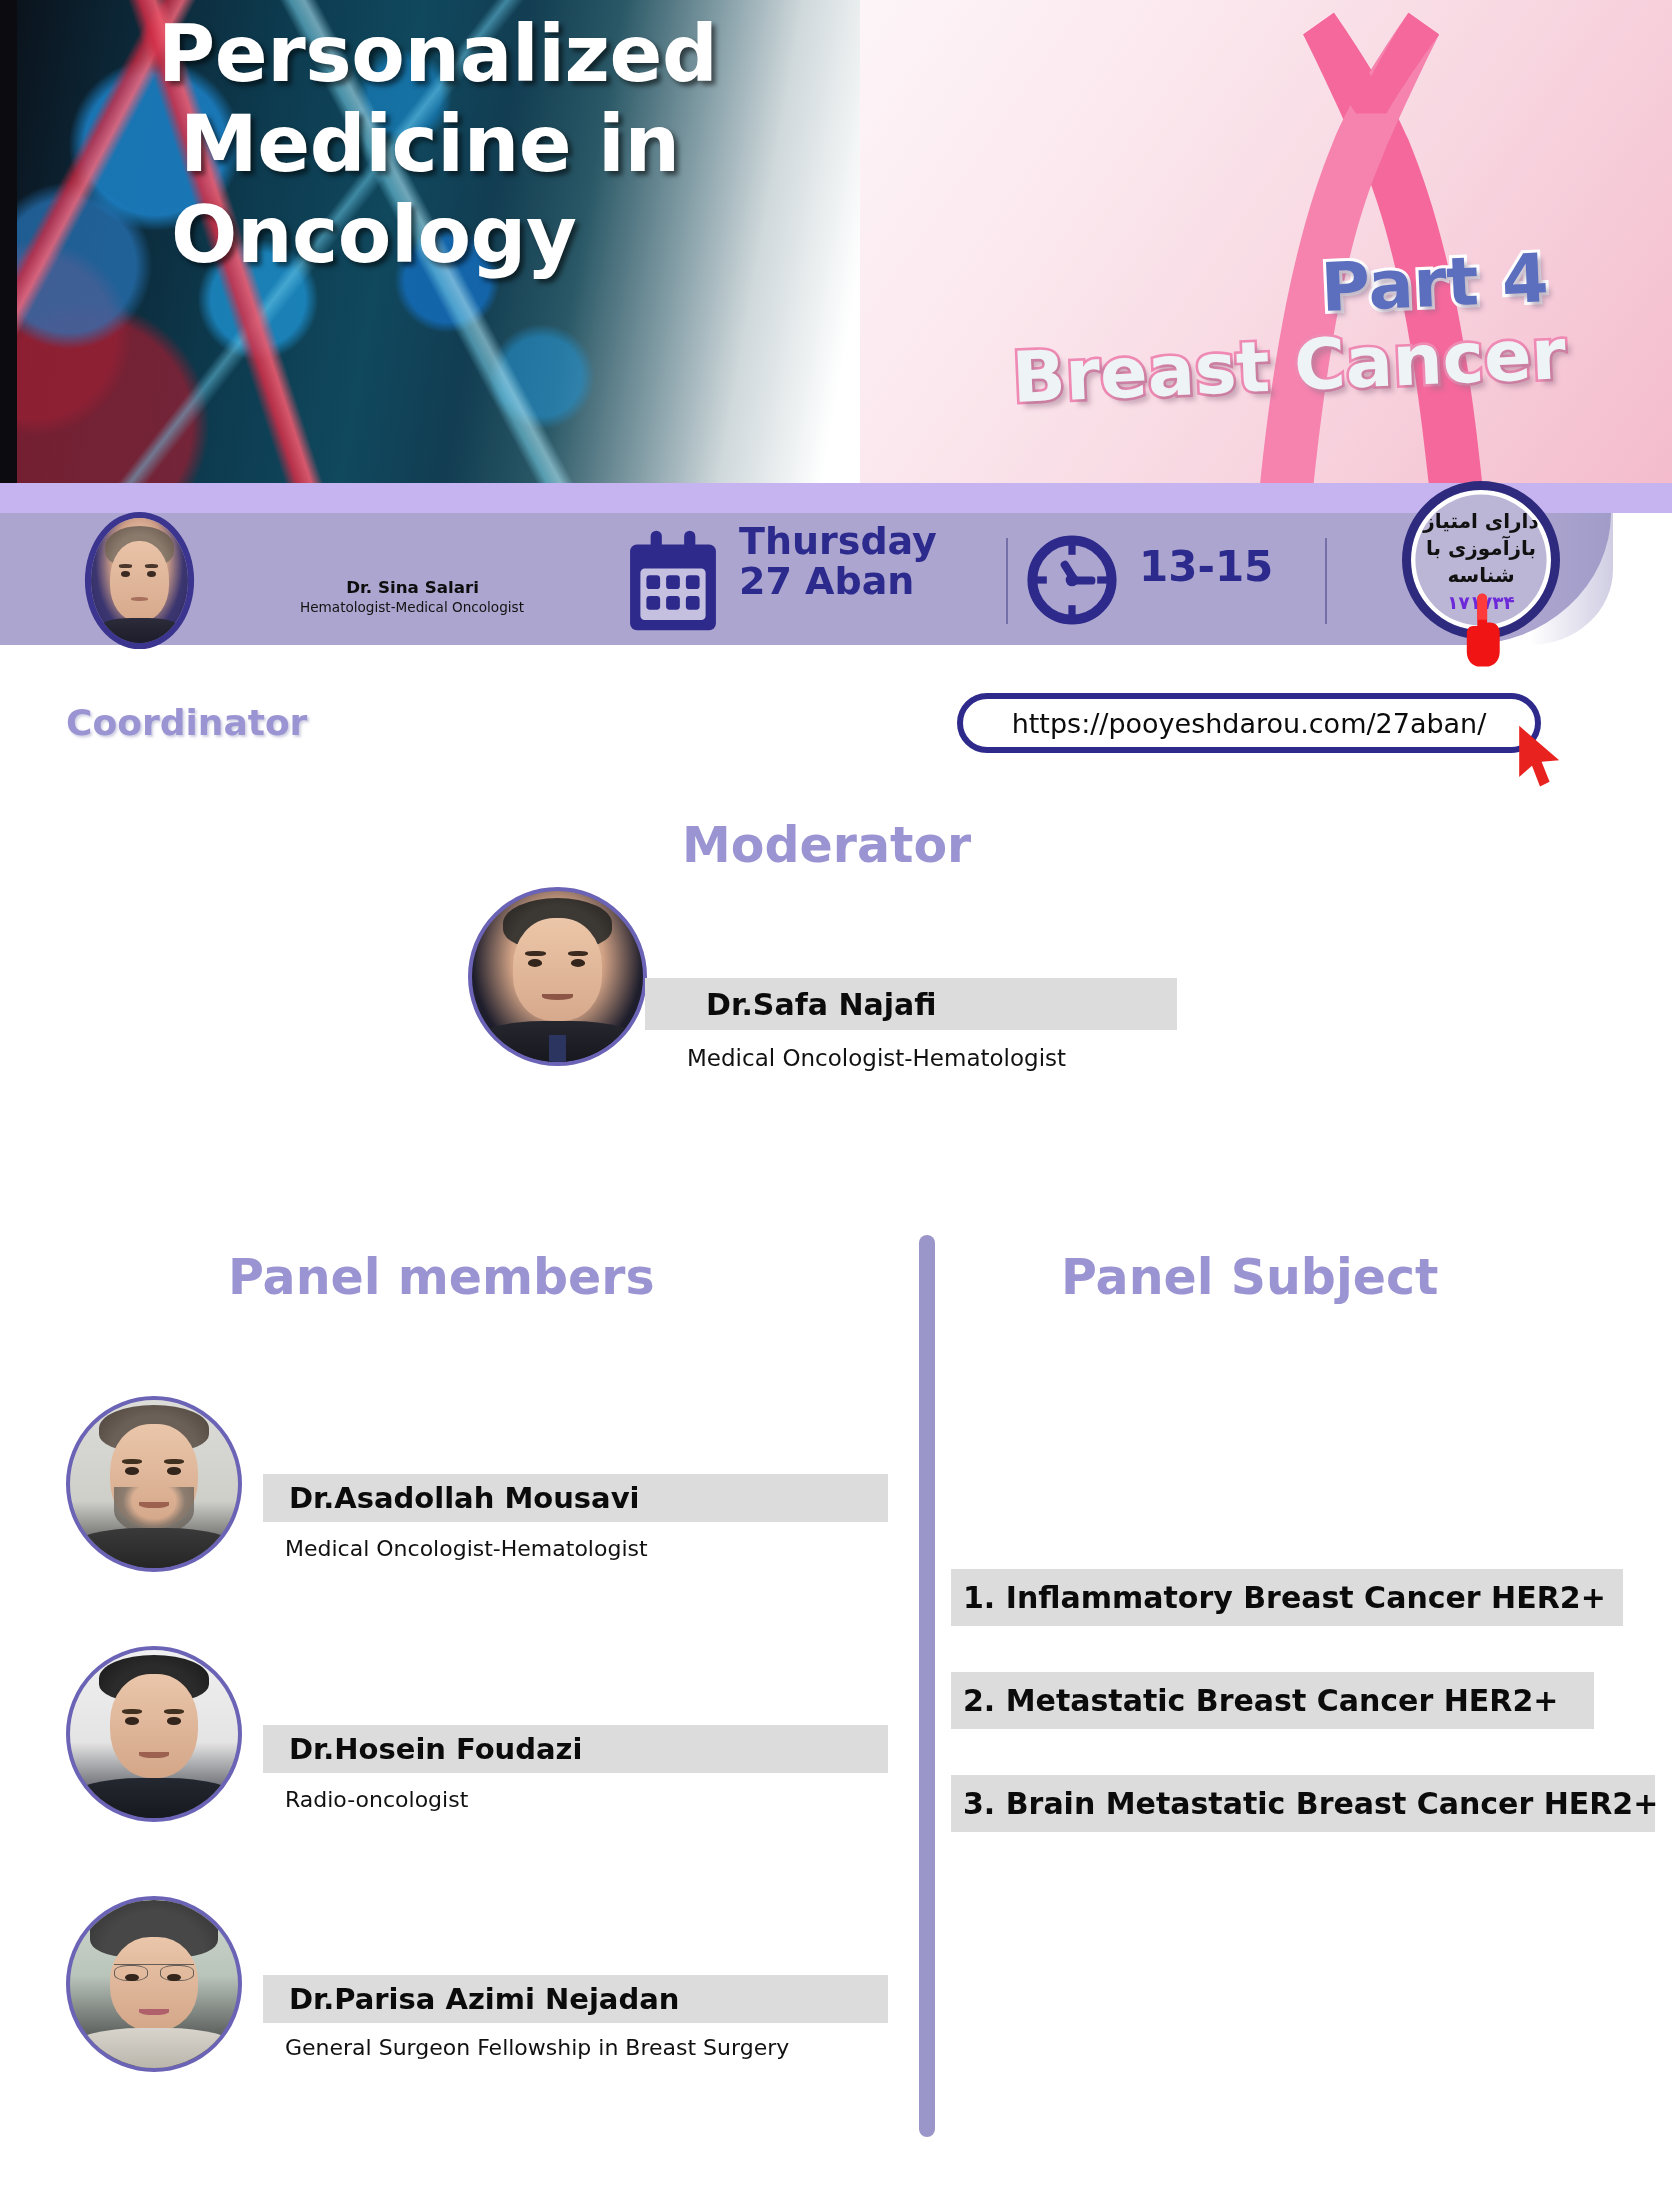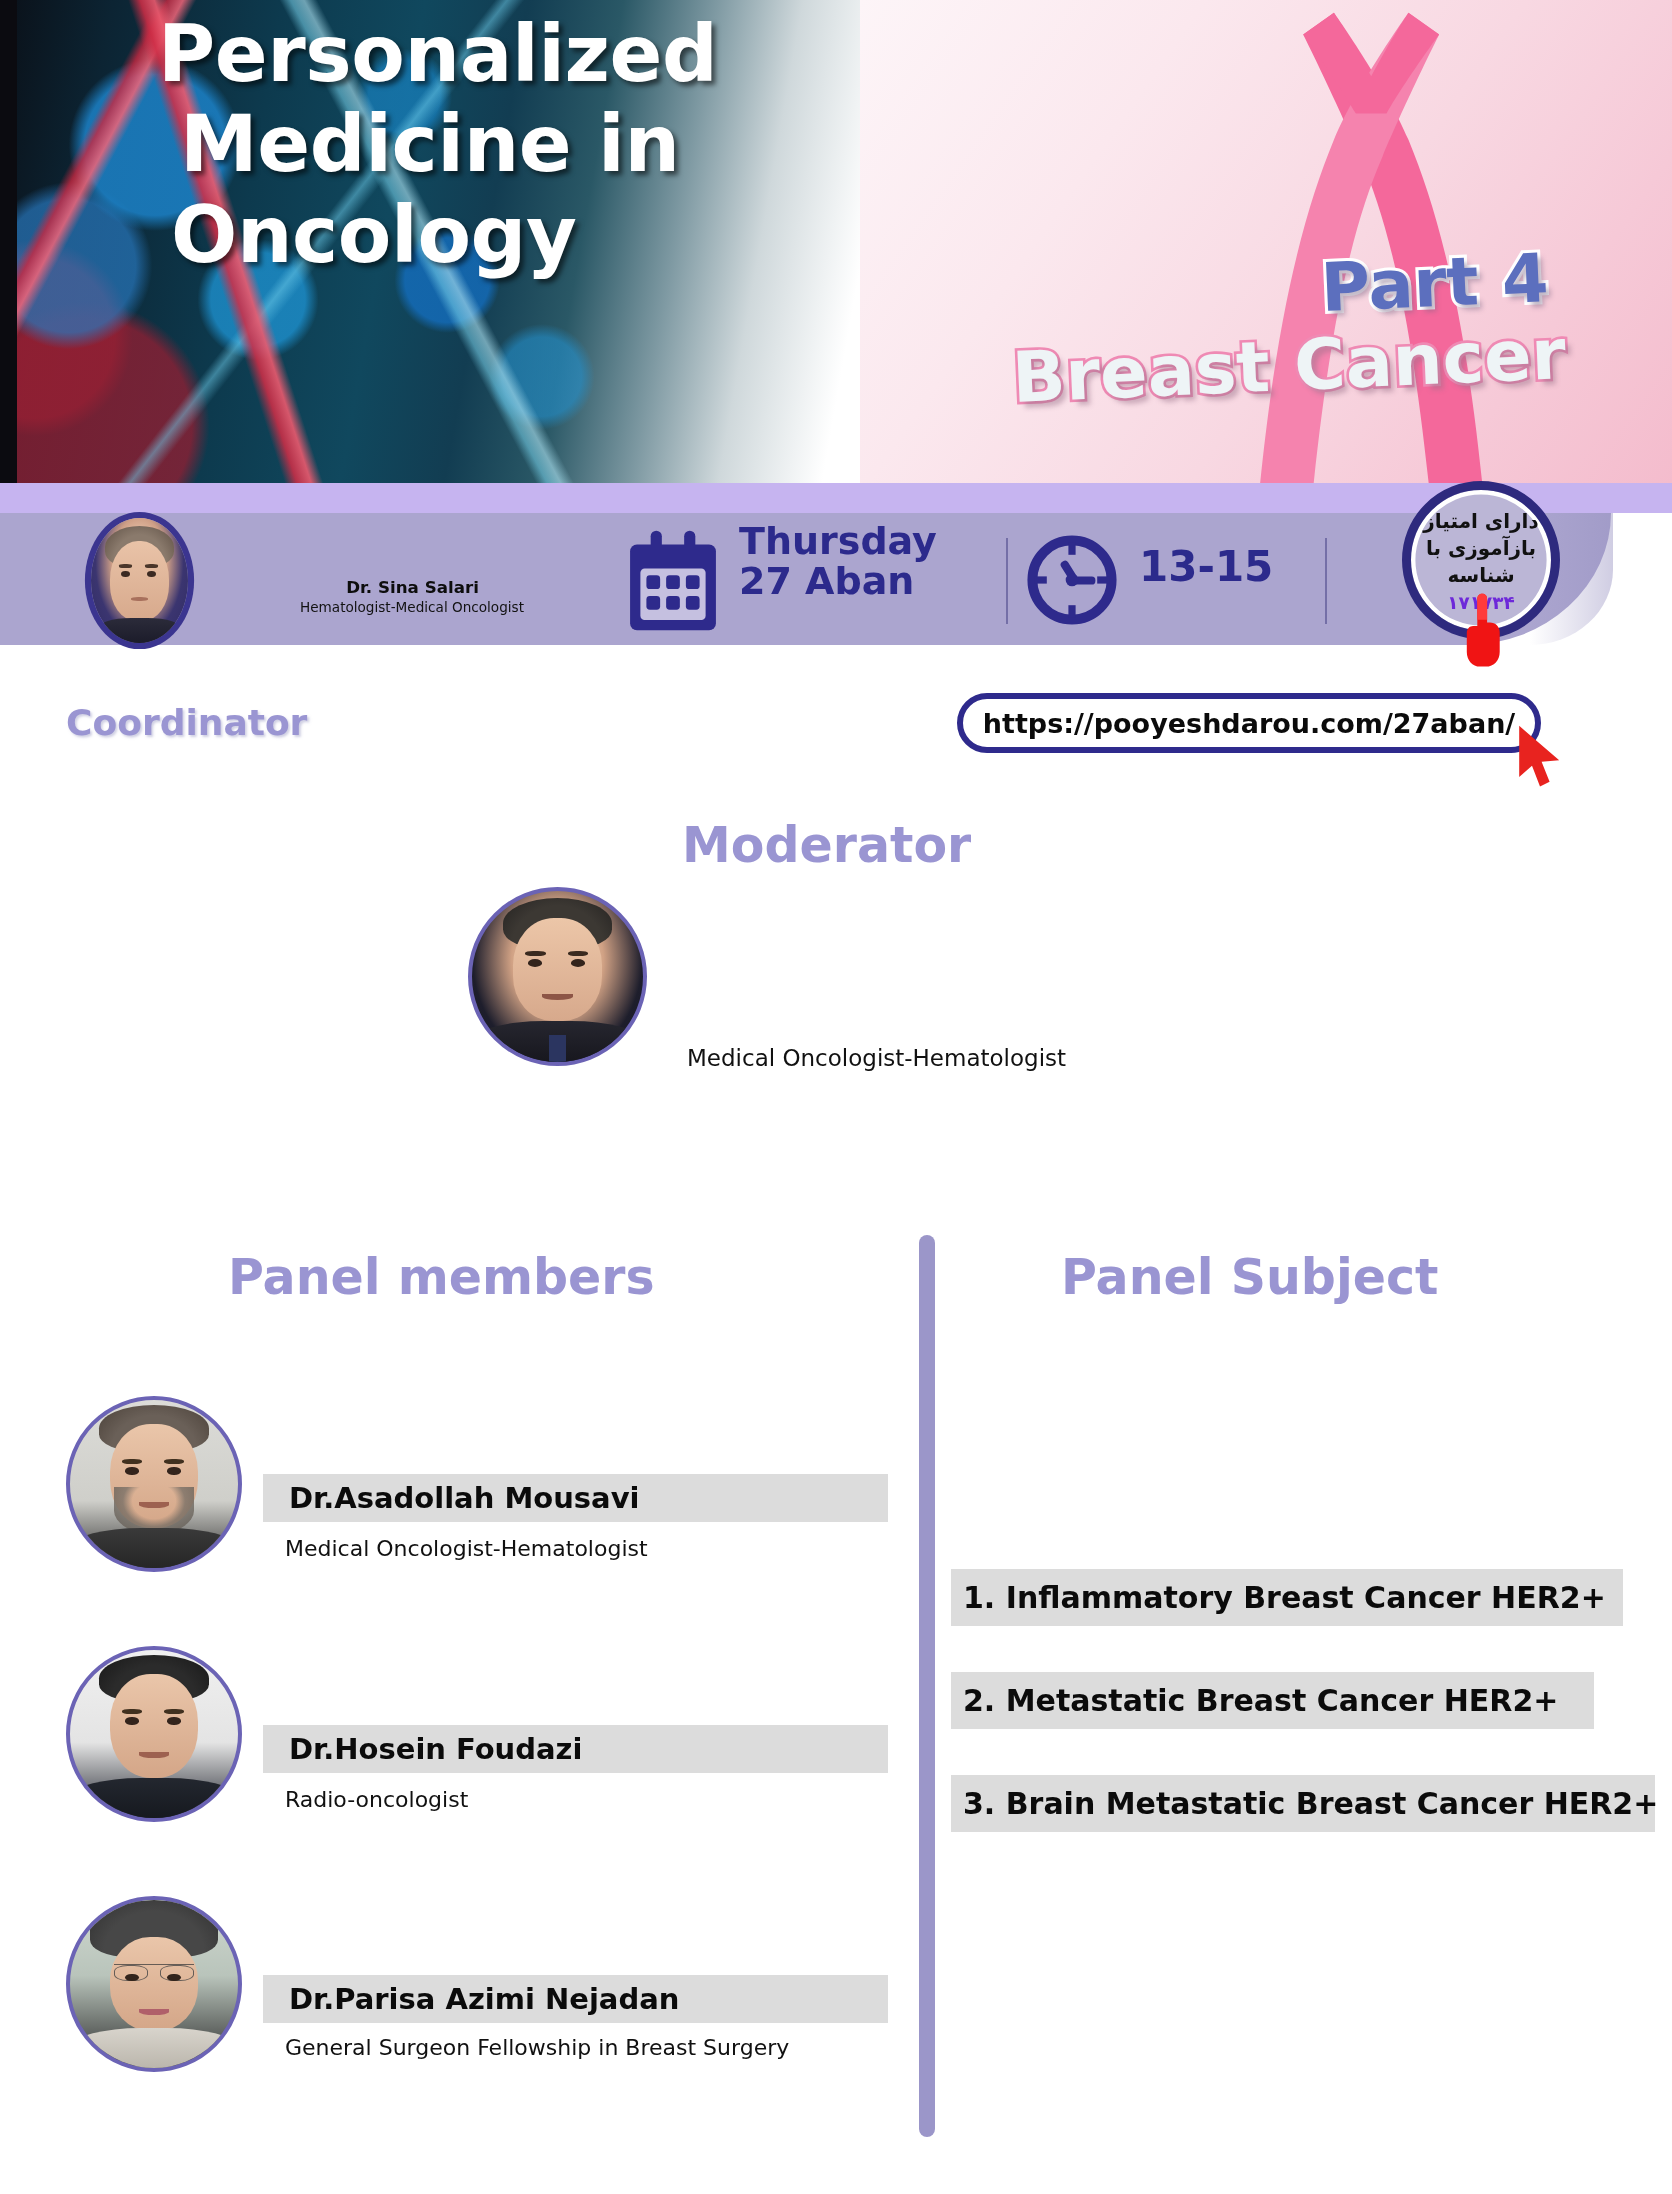--- a/index.html
+++ b/index.html
@@ -156,21 +156,21 @@
     position:absolute; left:66px; top:702px;
     font-family:"DejaVu Sans", sans-serif; font-size:36px; font-weight:700;
     color:#9a95d2; text-shadow:1.8px 1.8px 2.6px rgba(160,160,200,.5);
   }
   .url-pill {
     position:absolute; left:957px; top:693px; width:584px; height:60px;
     border:6.1px solid #2e2a8c; border-radius:31px; background:#ffffff;
     display:flex; align-items:center; justify-content:center;
   }
   .url-text {
-    font-family:"DejaVu Sans", sans-serif; font-size:27px; color:#0b0b0b; white-space:nowrap;font-weight:bold;
+    font-family:"DejaVu Sans", sans-serif; font-size:27px; color:#0b0b0b; white-space:nowrap;
   }
   .cursor-1 { position:absolute; left:1516px; top:724px; width:48px; height:66px; }
 
   
   .moderator-title {
     position:absolute; left:682px; top:817px;
     font-family:"DejaVu Sans", sans-serif; font-size:49px; font-weight:700;
     color:#9a95d2;
   }
   .mod-photo {
@@ -368,20 +368,23 @@
     <div class="m-hair"></div>
       <div class="m-face"></div>
     <div class="m-brow l"></div>
       <div class="m-brow r"></div>
     <div class="m-eye l"></div>
       <div class="m-eye r"></div>
     <div class="m-smile"></div>
       <div class="m-suit"></div>
       <div class="m-tie"></div>
   </div>
+  <div class="name-band mod-band">
+    <span class="nm">Dr.Safa Najafi</span>
+  </div>
   <div class="role-text mod-role">Medical Oncologist-Hematologist</div>
 
   <div class="panel-members-title">Panel members</div>
   <div class="panel-subject-title">Panel Subject</div>
   <div class="v-divider"></div>
 
   <div class="member-photo mp-1">
     <div class="mp-hair" style="background:radial-gradient(ellipse at 50% 100%, #6a6058 0 55%,#4a4038 100%);"></div>
     <div class="mp-face"></div>
     <div class="mp-brow" style="left:31%"></div>

